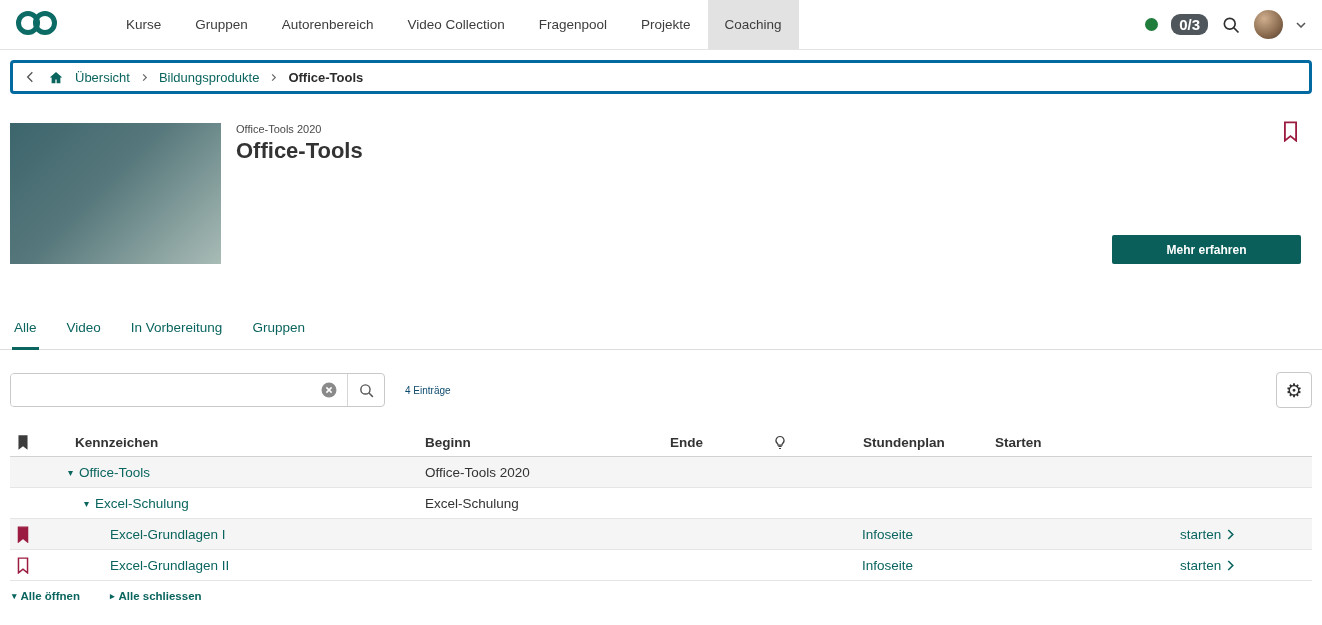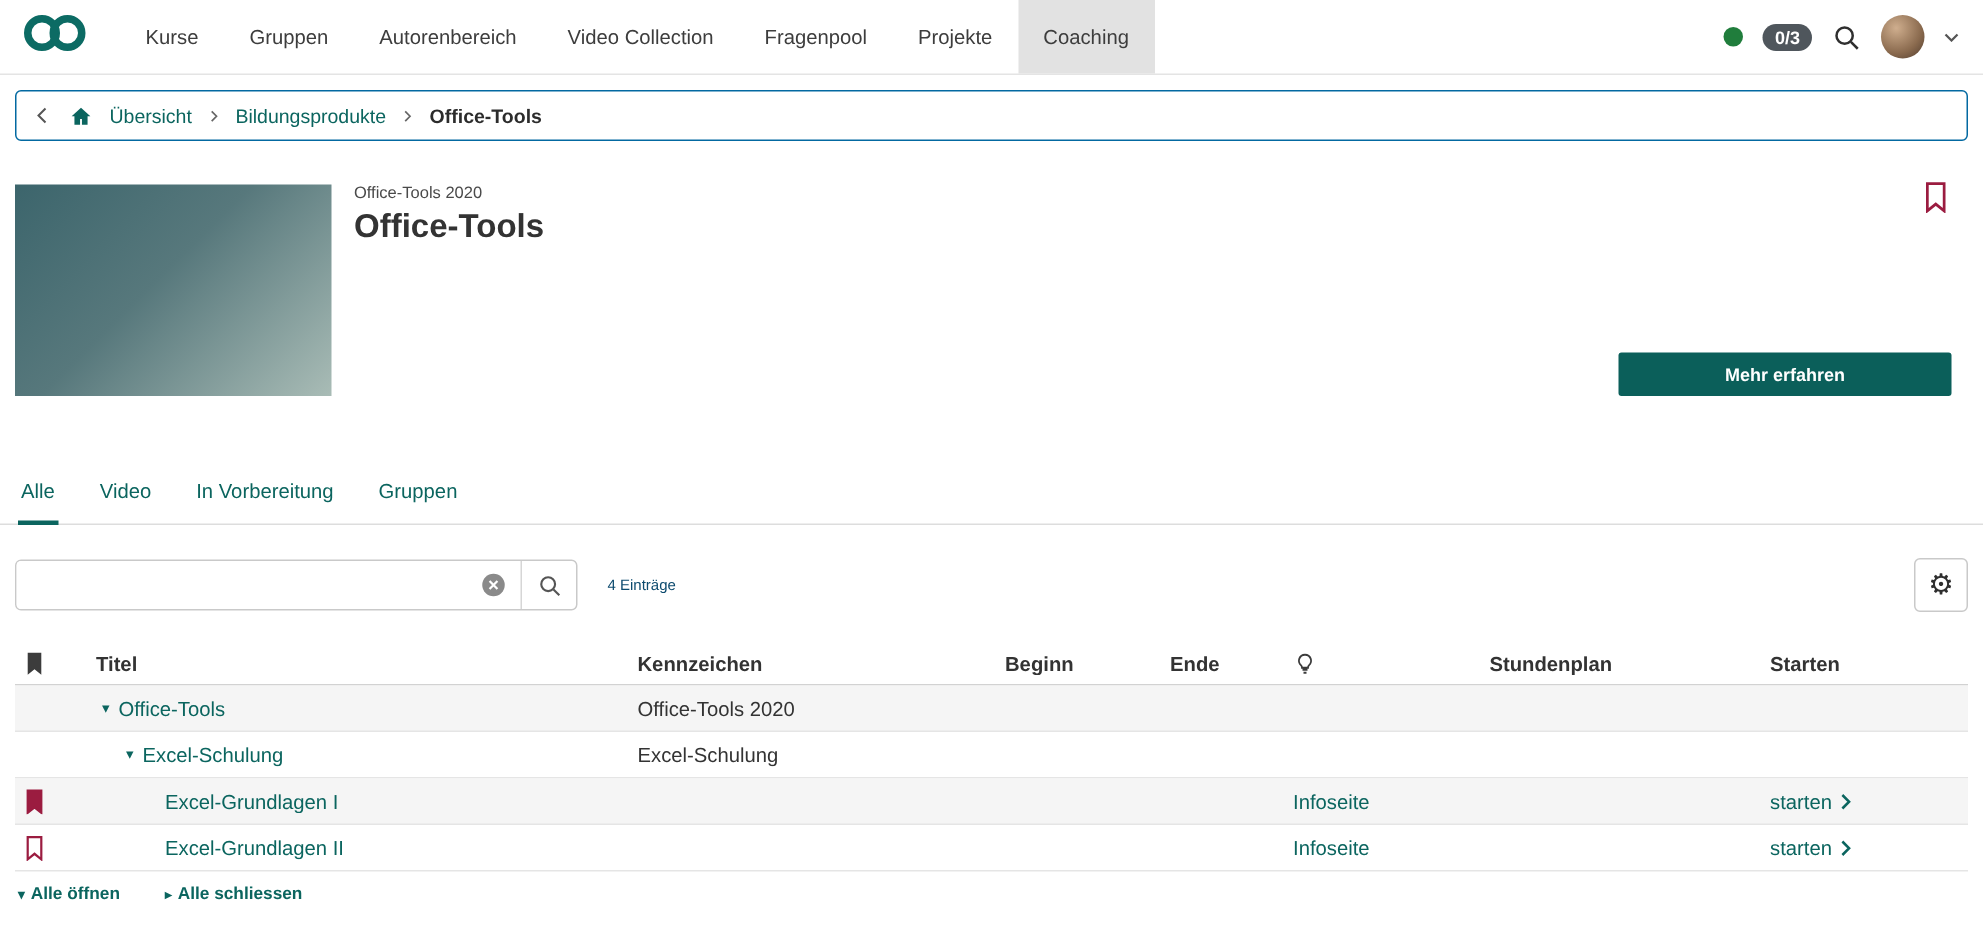--- a/index.html
+++ b/index.html
@@ -1,50 +1,50 @@
 <!DOCTYPE html>
 <html><head>
 <meta charset="utf-8">
 <style>
   * { margin:0; padding:0; box-sizing:border-box; }
   html,body { width:1322px; height:625px; }
   body { font-family:"Liberation Sans", sans-serif; background:#fff; color:#333; overflow:hidden; }
 
   
-  .topnav { height:50px; display:flex; align-items:stretch; border-bottom:1px solid #e4e4e4; padding-left:14px; }
+  .topnav { height:50px; display:flex; align-items:stretch; border-bottom:1px solid #e4e4e4; padding-left:14px;gap:29px; }
   .logo { display:flex; align-items:center; margin-right:20px; cursor:pointer; }
   .nav-items { display:flex; align-items:stretch; }
   .nav-item { display:flex; align-items:center; padding:0 17px; font-size:13.5px; color:#3d3d3d; cursor:pointer; white-space:nowrap; }
   .nav-item.active { background:#e2e2e2; }
   .nav-right { margin-left:auto; display:flex; align-items:center; gap:13px; padding-right:16px; }
   .green-dot { width:13px; height:13px; border-radius:50%; background:#207d3c; }
-  .badge { background:#4f565c; color:#fff; font-size:12px; font-weight:bold; padding:2px 8px; border-radius:9px; }
+  .badge { background:#4f565c; color:#fff; font-size:15px; font-weight:bold; padding:2px 8px; border-radius:9px; }
   .nav-search { display:flex; align-items:center; cursor:pointer; }
   .avatar { width:29px; height:29px; border-radius:50%; cursor:pointer;
             background:radial-gradient(circle at 35% 30%, #cfae8e, #8a6a4e 60%, #4e3a2c 100%); }
   .avatar-caret { display:flex; align-items:center; cursor:pointer; }
 
   
-  .breadcrumb { margin:10px 10px 0; border:1px solid #0369a1; border-radius:4px; height:34px;
+  .breadcrumb { margin:10px 10px 0; border:3px solid #0369a1; border-radius:4px; height:34px;
                 display:flex; align-items:center; padding:0 10px; gap:9px; font-size:13px; background:#fff;text-align:center; }
   .bc-back { display:flex; align-items:center; cursor:pointer; }
   .bc-home { display:flex; align-items:center; cursor:pointer; margin-right:2px; }
   .crumb { color:#0b655f; cursor:pointer; }
   .crumb.current { color:#2c2c2c; font-weight:bold; cursor:default; }
   .crumb-sep { display:flex; align-items:center; }
 
   
   .hero { position:relative; margin:16px 10px 0; height:170px; }
   .hero-img { position:absolute; left:0; top:13px; width:211px; height:141px;
               background:linear-gradient(135deg, #3c656c 0%, #57787c 45%, #a9bcb6 100%); }
   .hero-text { position:absolute; left:226px; top:13px; }
   .hero-super { font-size:11px; color:#4a4a4a; }
   .hero-title { font-size:22px; font-weight:bold; color:#333; margin-top:3px; }
   .hero-bookmark { position:absolute; right:13px; top:11px; cursor:pointer; }
-  .hero-btn { position:absolute; right:11px; top:125px; width:222px; height:29px;
+  .hero-btn { position:absolute; right:11px; top:125px; width:189px; height:29px;
               background:#0b5f5a; color:#fff; font-size:12px; font-weight:bold; border:none;
               border-radius:2px; cursor:pointer; font-family:"Liberation Sans", sans-serif; }
 
   
   .tabs { display:flex; gap:26px; padding:0 12px; margin-top:28px; border-bottom:1px solid #ddd; }
   .tab { padding:12px 2px 14px; font-size:13.5px; color:#0b655f; cursor:pointer; position:relative; white-space:nowrap;text-align:center; }
   .tab.active::after { content:""; position:absolute; left:0; right:0; bottom:-1px; height:3px; background:#0b655f; }
 
   
   .toolbar { display:flex; align-items:center; margin:22px 10px 0; height:36px; }
@@ -188,21 +188,20 @@
   <button class="gear-btn">⚙</button>
 </div>
 
 <div class="table">
   <div class="trow thead">
     <div class="cell c-bm">
       <svg width="14" height="17" viewBox="0 0 24 30" fill="#3c3c3c">
           <path d="M4 2h16v26l-8-6.5L4 28z"></path>
         </svg>
     </div>
-    <div class="cell c-title" style="padding-left:6px;">Titel</div>
     <div class="cell c-kz">Kennzeichen</div>
     <div class="cell c-beginn">Beginn</div>
     <div class="cell c-ende">Ende</div>
     <div class="cell c-info">
       <svg width="16" height="17" viewBox="0 0 24 24" fill="none" stroke="#3c3c3c" stroke-width="1.8">
           <path d="M9.5 18h5M10.5 21h3M12 3a6 6 0 0 1 3.9 10.6c-.7.6-.9 1.4-.9 2.4h-6c0-1-.2-1.8-.9-2.4A6 6 0 0 1 12 3z"></path>
         </svg>
     </div>
     <div class="cell c-plan">Stundenplan</div>
     <div class="cell c-start">Starten</div>

